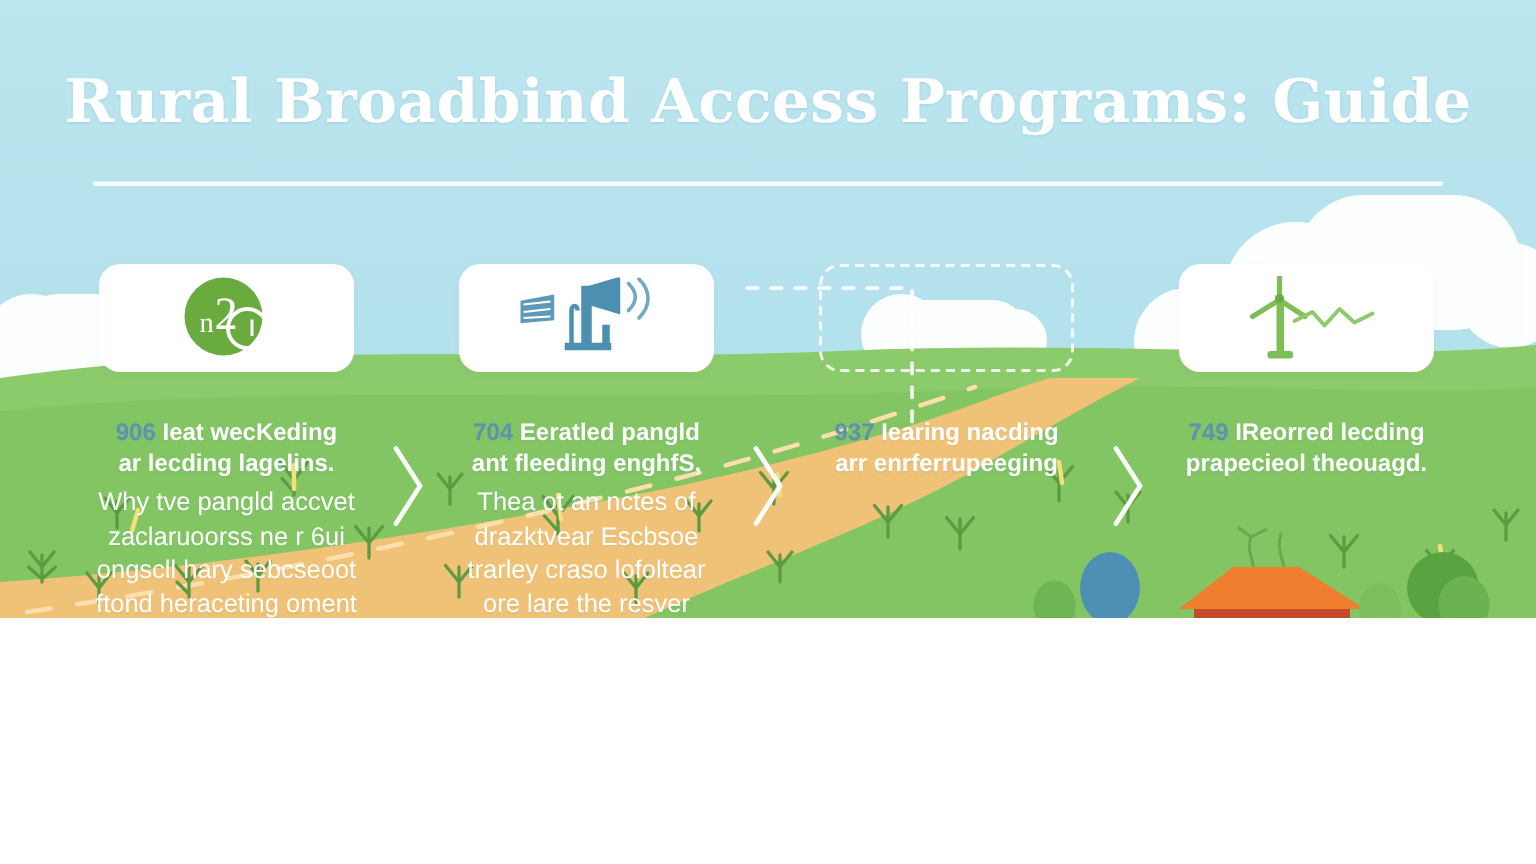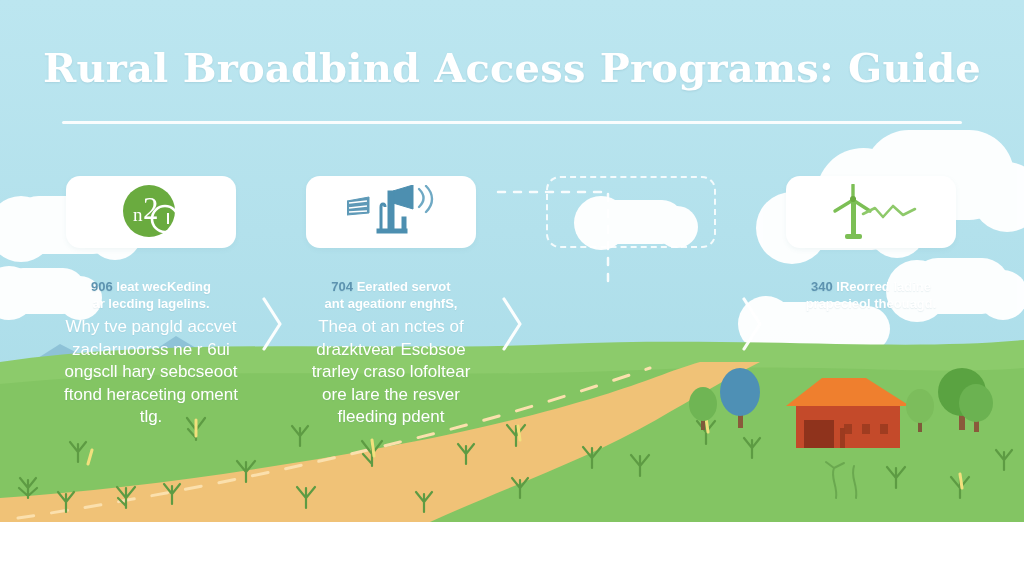--- a/index.html
+++ b/index.html
@@ -7,21 +7,21 @@
   html, body {
     width: 1024px;
     height: 576px;
     overflow: hidden;
     font-family: "Liberation Sans", sans-serif;
   }
 
   #poster {
     position: relative;
     width: 1024px;
-    height: 522px;
+    height: 412px;
     background: linear-gradient(180deg, #b9e4ee 0%, #b4e2ed 40%, #a9dde9 70%, #a4dae7 100%);
     overflow: hidden;
   }
 
   
   .sky {
     position: absolute;
     left: 0; top: 0;
     width: 1024px; height: 420px;
     background: linear-gradient(180deg, #bce6f0 0%, #b3e1ec 55%, #abdde9 100%);
@@ -137,21 +137,21 @@
   }
 
   .step-text {
     margin-top: 30px;
     width: 186px;
     text-align: center;
     line-height: 1.32;
   }
 
   .step-heading {
-    font-size: 13px;
+    font-size: 16px;
     font-weight: bold;
     color: #ffffff;
     text-shadow: 0 1px 1px rgba(90,140,160,0.12);
   }
   .step-num {
     color: #5d93b0;
     font-weight: bold;
   }
   .step-body {
     margin-top: 4px;
@@ -330,38 +330,43 @@
           </g>
           <g fill="none" stroke="#6fa9c4" stroke-width="2.4" stroke-linecap="round">
             <path d="M72,4 C78,10 78,16 72,22"></path>
             <path d="M79,1 C87,9 87,19 79,27"></path>
           </g>
         </svg>
       </div>
       <div class="step-text">
         <div class="step-heading">
           <span class="step-num">704</span>
-          <span>Eeratled servot</span>
-          <br><span>ant ageationr enghfS,</span>
+          <span>Eeratled pangld</span>
+          <br><span>ant fleeding enghfS,</span>
         </div>
         <div class="step-body">Thea ot an nctes of drazktvear Escbsoe trarley craso lofoltear ore lare the resver fleeding pdent</div>
       </div>
     </div>
 
     <div class="chev">
       <svg width="26" height="54" viewBox="0 0 26 54">
         <path d="M6,2 L22,27 L6,52" fill="none" stroke="#ffffff" stroke-width="3.2" stroke-linecap="round" stroke-linejoin="round" opacity="0.95"></path>
       </svg>
     </div>
 
     <div class="step">
       <div class="icon-card ghost">
         <span></span>
       </div>
       <div class="step-text">
+        <div class="step-heading">
+          <span class="step-num">937</span>
+          <span>Iearing nacding</span>
+          <br><span>arr enrferrupeeging</span>
+        </div>
       </div>
     </div>
 
     <div class="chev">
       <svg width="26" height="54" viewBox="0 0 26 54">
         <path d="M6,2 L22,27 L6,52" fill="none" stroke="#ffffff" stroke-width="3.2" stroke-linecap="round" stroke-linejoin="round" opacity="0.95"></path>
       </svg>
     </div>
 
     <div class="step">
@@ -373,22 +378,22 @@
             <path d="M30,14 L30,1"></path>
             <path d="M30,16 L12,27"></path>
             <path d="M30,16 L47,27"></path>
           </g>
           <circle cx="30" cy="15" r="3" fill="#6aab3f"></circle>
           <path d="M40,30 L52,24 L60,33 L70,22 L80,31 L92,25" fill="none" stroke="#8ec96a" stroke-width="2.6" stroke-linecap="round" stroke-linejoin="round"></path>
         </svg>
       </div>
       <div class="step-text">
         <div class="step-heading">
-          <span class="step-num">340</span>
-          <span>IReorred ladine</span>
+          <span class="step-num">749</span>
+          <span>IReorred lecding</span>
           <br><span>prapecieol theouagd.</span>
         </div>
       </div>
     </div>
 
   </div>
 
 </div>
 
 </body></html>

